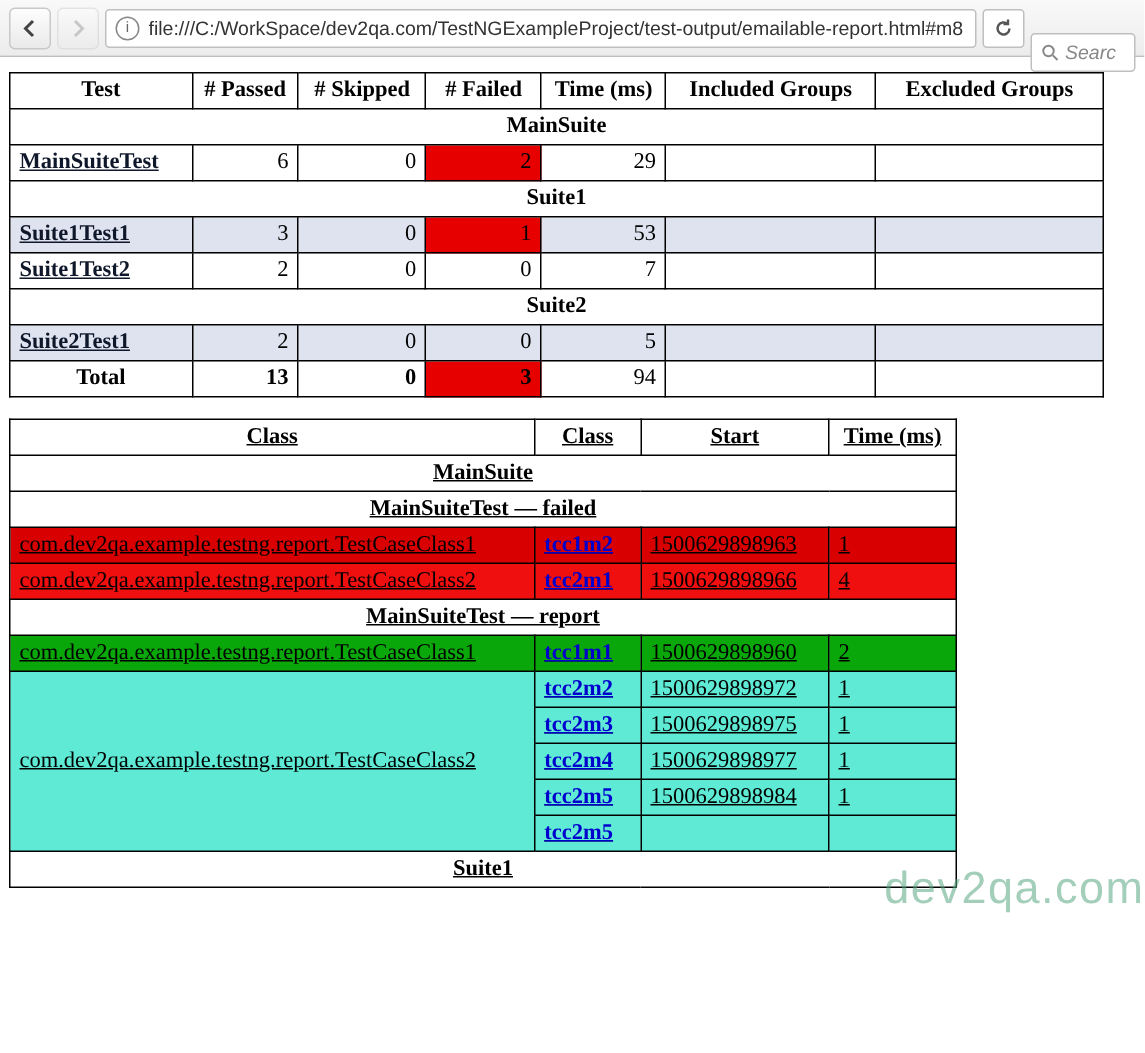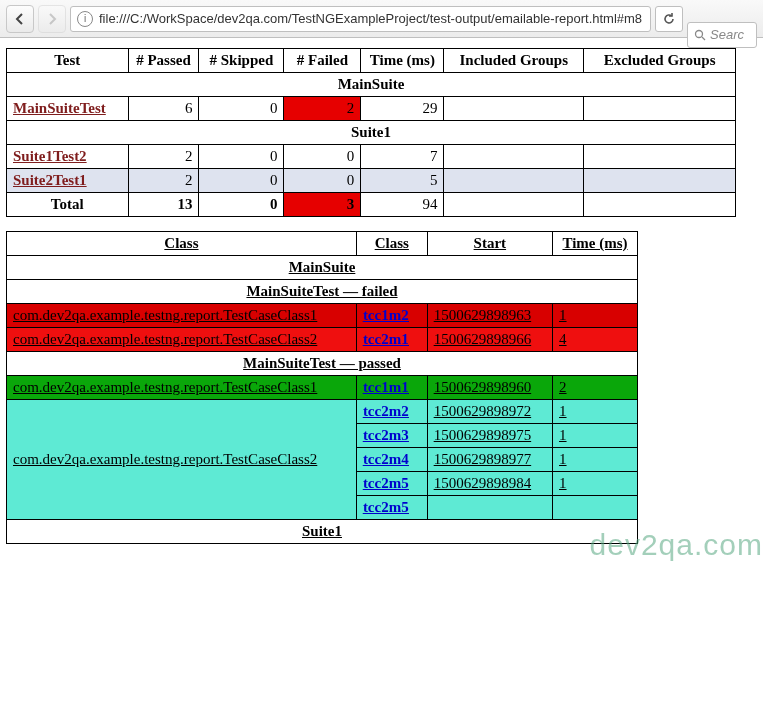--- a/index.html
+++ b/index.html
@@ -15,21 +15,21 @@
 .content { padding: 10px 6px; position: relative; }
 table { border-collapse: collapse; margin-bottom: 14px; }
 th, td { border: 1px solid #000; padding: 3px 6px; vertical-align: middle; }
 th { font-weight: bold; text-align: center; background: #fff; }
 .summary-table { width: 730px; padding-left: 12px; }
 .summary-table td.num { text-align: right; }
 .summary-table td.txt { text-align: left; }
 .suite-header td { text-align: center; font-weight: bold; background: #fff; }
 .stripe td { background: #dee3ef; }
 .fail-cell { background: #e60000 !important; color: #000; }
-.test-link { color: #7f1d1d; text-decoration: underline; font-weight: bold; }
+.test-link { color: #0f172a; text-decoration: underline; font-weight: bold; }
 .details-table { width: 632px; text-decoration: underline; }
 .details-table th { background: #fff; }
 .section-row td { text-align: center; font-weight: bold; background: #fff; }
 .row-dark-red td { background: #d80000; }
 .row-red td { background: #ef0f0f; }
 .row-dark-green td { background: #0aa70a; }
 .row-green td { background: #5eead4; }
 .method-link { color: #0000cd; text-decoration: underline; font-weight: bold; }
 .watermark { position: absolute; right: 0; bottom: 6px; font-family: Arial, sans-serif; font-size: 30px; color: rgba(88,167,130,0.55); letter-spacing: 1px; pointer-events: none; }
 </style>
@@ -88,28 +88,40 @@
           <td class="num">6</td>
           <td class="num">0</td>
           <td class="num fail-cell">2</td>
           <td class="num">29</td>
           <td></td>
           <td></td>
         </tr>
         <tr class="suite-header">
           <td colspan="7">Suite1</td>
         </tr>
+        <tr class="stripe">
+          <td class="txt"><a href="#" class="test-link">Suite1Test1</a></td>
+          <td class="num">3</td>
+          <td class="num">0</td>
+          <td class="num fail-cell">1</td>
+          <td class="num">53</td>
+          <td></td>
+          <td></td>
+        </tr>
         <tr>
           <td class="txt"><a href="#" class="test-link">Suite1Test2</a></td>
           <td class="num">2</td>
           <td class="num">0</td>
           <td class="num">0</td>
           <td class="num">7</td>
           <td></td>
           <td></td>
+        </tr>
+        <tr class="suite-header">
+          <td colspan="7">Suite2</td>
         </tr>
         <tr class="stripe">
           <td class="txt"><a href="#" class="test-link">Suite2Test1</a></td>
           <td class="num">2</td>
           <td class="num">0</td>
           <td class="num">0</td>
           <td class="num">5</td>
           <td></td>
           <td></td>
         </tr>
@@ -147,21 +159,21 @@
           <td>1500629898963</td>
           <td>1</td>
         </tr>
         <tr class="row-red">
           <td>com.dev2qa.example.testng.report.TestCaseClass2</td>
           <td><a href="#" class="method-link">tcc2m1</a></td>
           <td>1500629898966</td>
           <td>4</td>
         </tr>
         <tr class="section-row">
-          <td colspan="4">MainSuiteTest — passed</td>
+          <td colspan="4">MainSuiteTest — report</td>
         </tr>
         <tr class="row-dark-green">
           <td>com.dev2qa.example.testng.report.TestCaseClass1</td>
           <td><a href="#" class="method-link">tcc1m1</a></td>
           <td>1500629898960</td>
           <td>2</td>
         </tr>
         <tr class="row-green">
           <td rowspan="5">com.dev2qa.example.testng.report.TestCaseClass2</td>
           <td><a href="#" class="method-link">tcc2m2</a></td>

